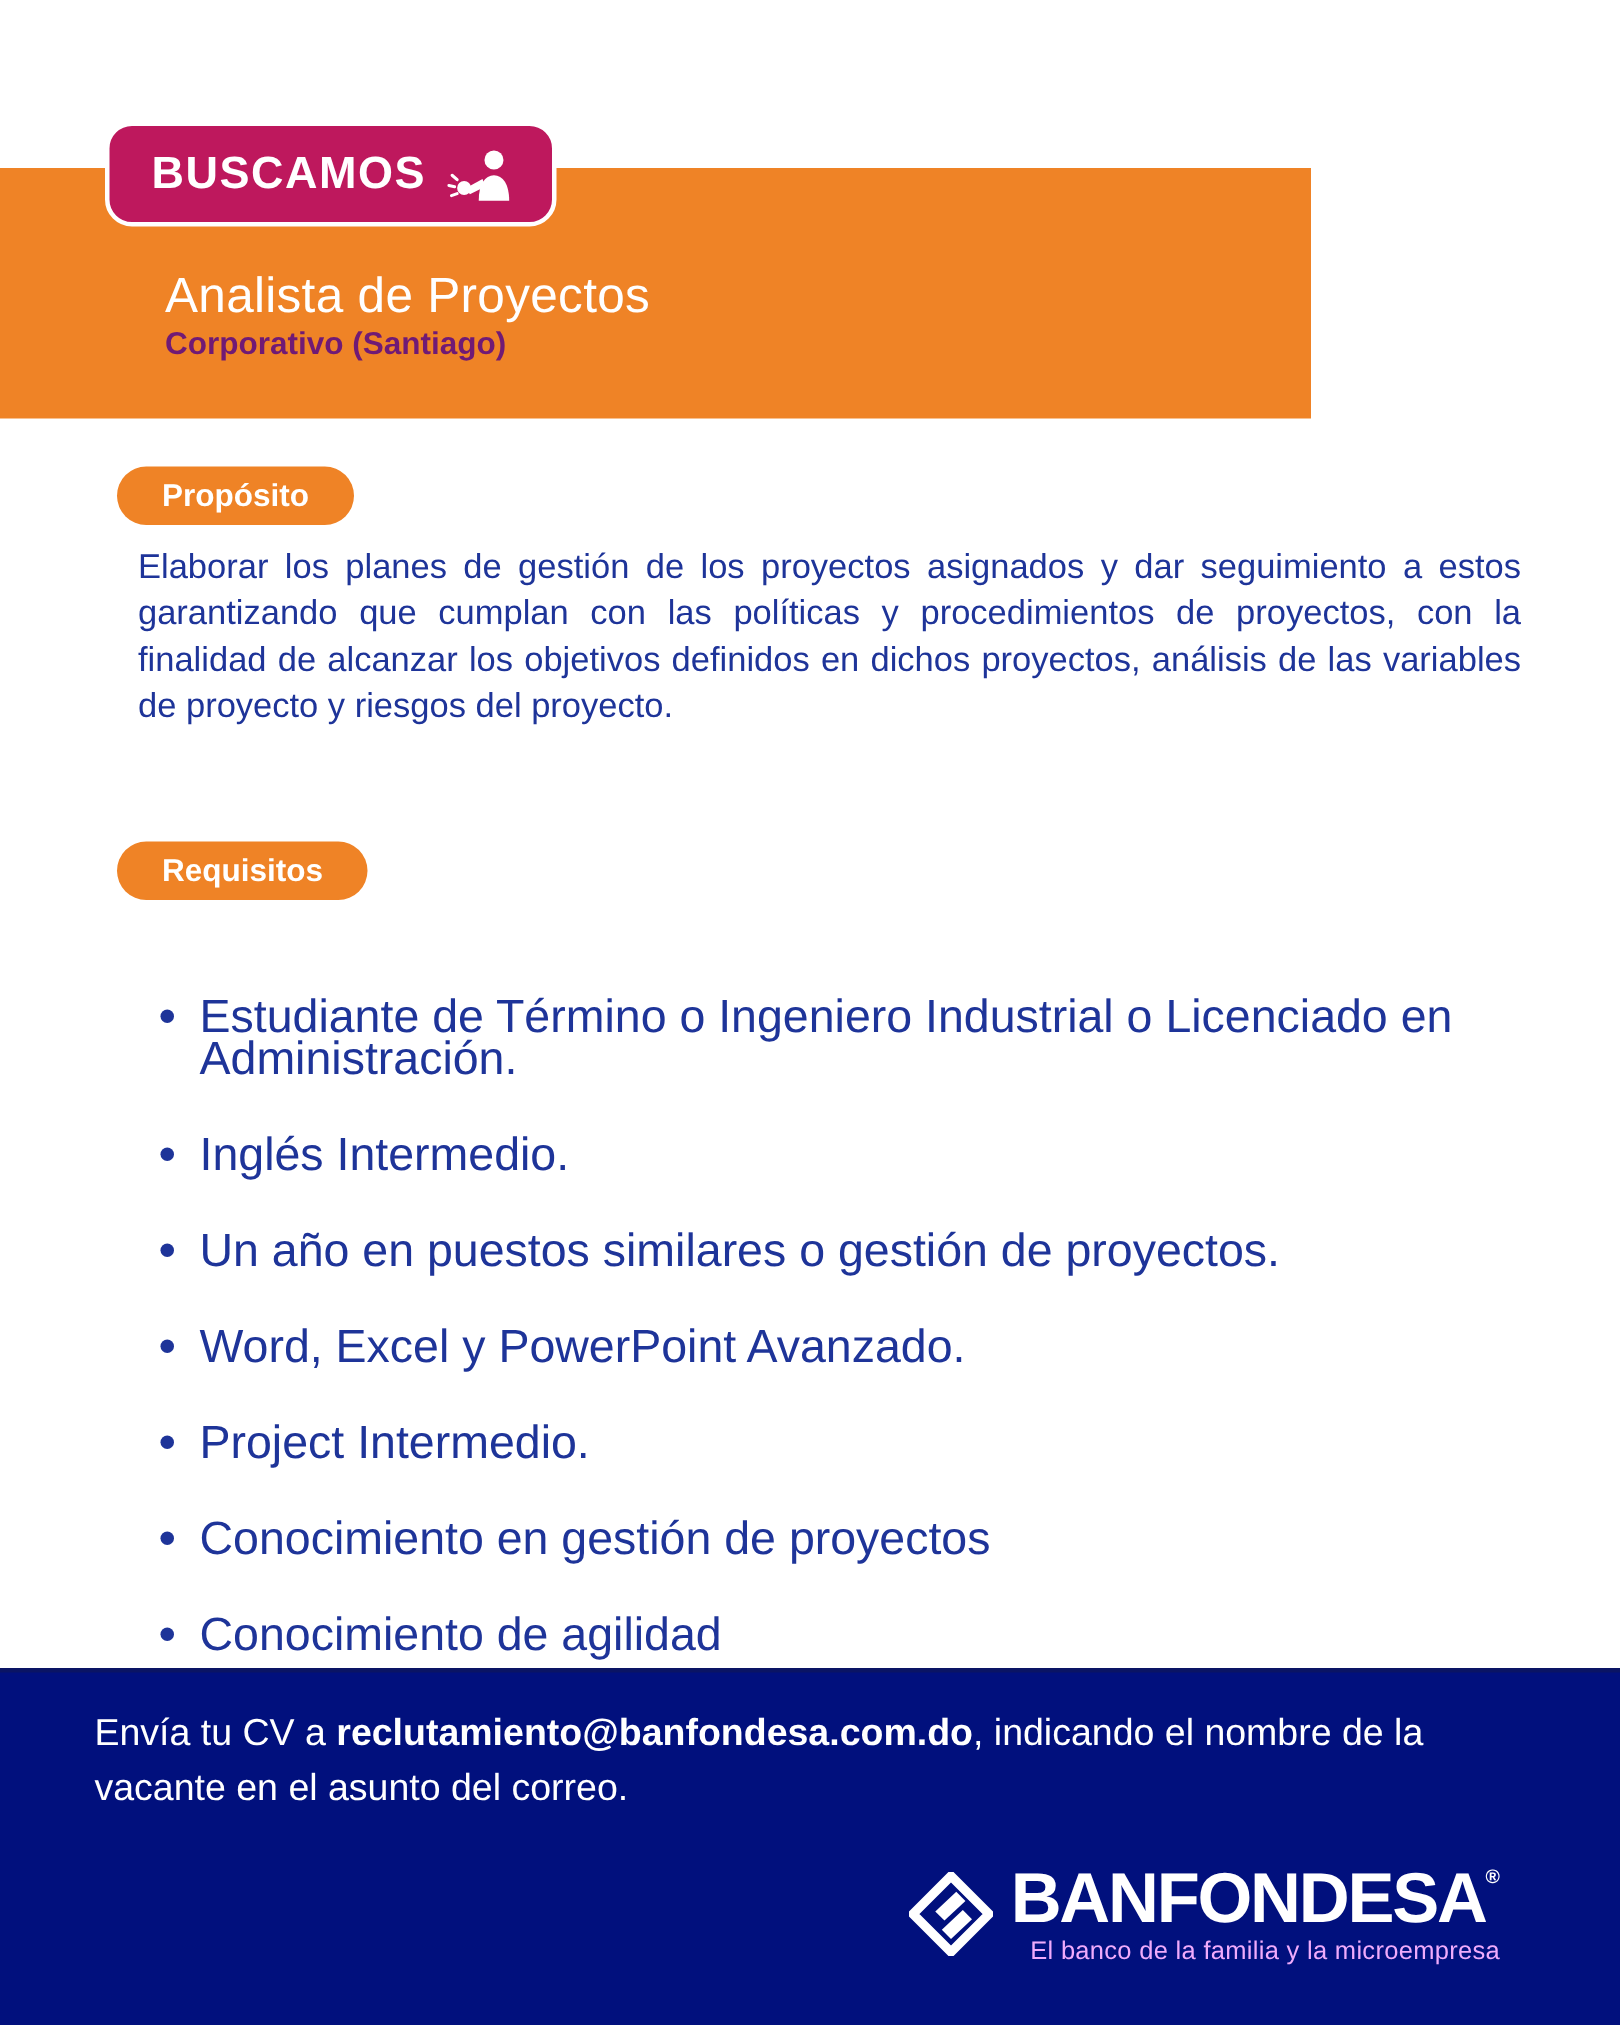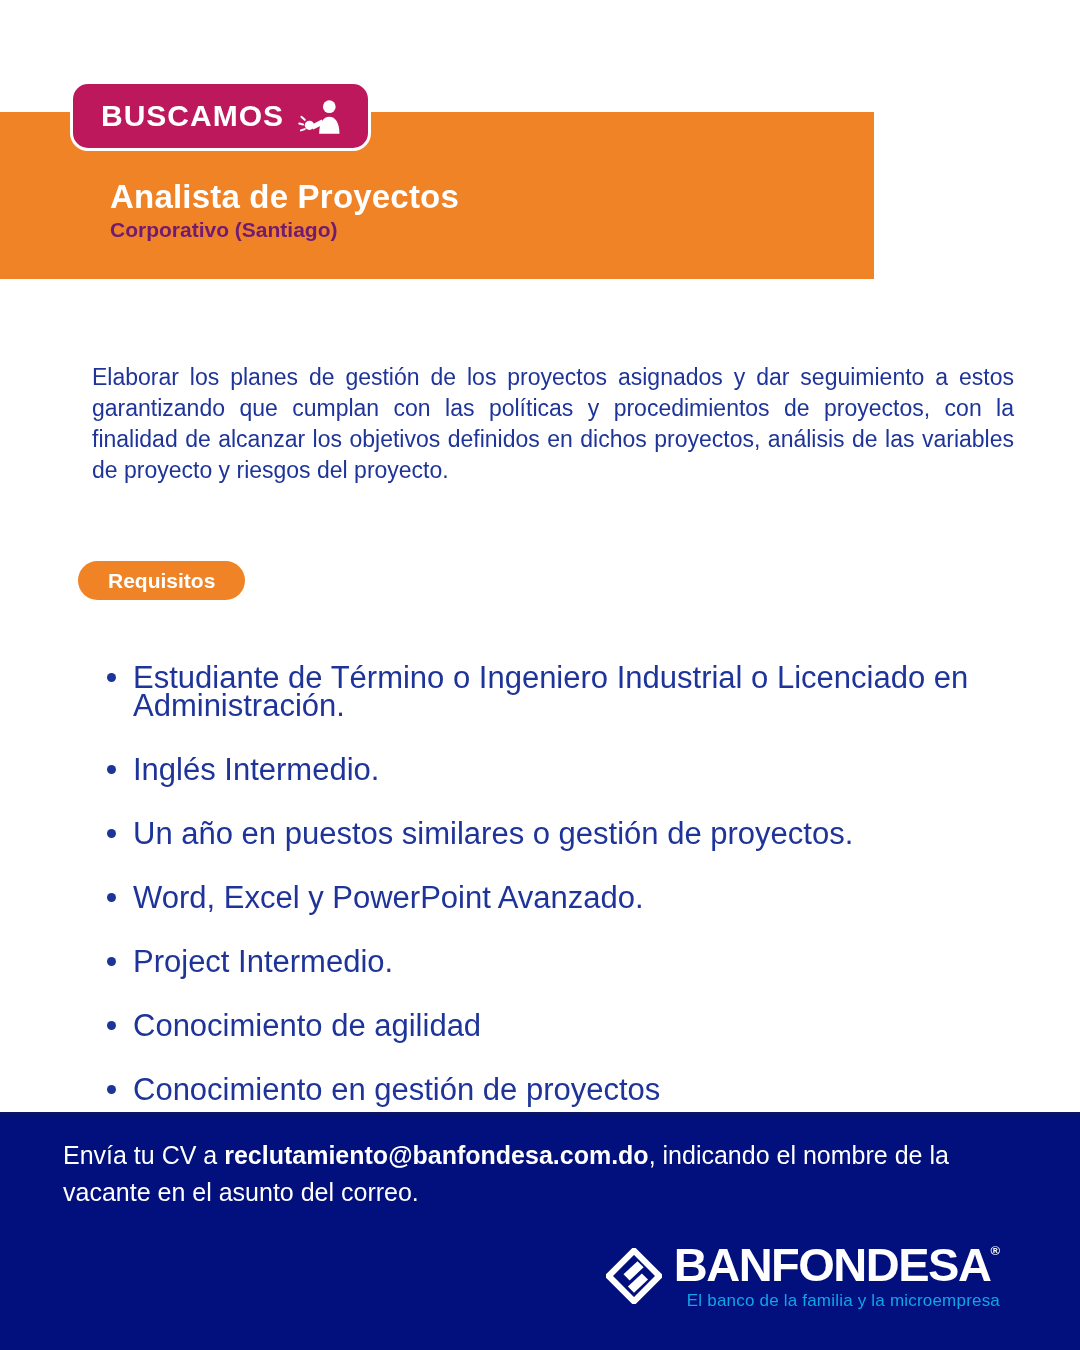--- a/index.html
+++ b/index.html
@@ -19,21 +19,21 @@
     position: absolute;
     left: 0; top: 112px;
     width: 874px; height: 167px;
     background: #ef8326;
   }
   .banner-title {
     position: absolute;
     left: 110px; top: 66px;
     color: #ffffff;
     font-size: 33px;
-    font-weight: bold;
+    font-weight: normal;
     letter-spacing: 0.2px;
   }
   .banner-subtitle {
     position: absolute;
     left: 110px; top: 106px;
     color: #701a75;
     font-size: 21px;
     font-weight: bold;
   }
   .badge {
@@ -146,21 +146,21 @@
     line-height: 1;
     white-space: nowrap;
   }
   .logo-wordmark sup {
     font-size: 13px;
     font-weight: bold;
     letter-spacing: 0;
     vertical-align: 26px;
   }
   .logo-tagline {
-    color: #0ea5e9;
+    color: #f0abfc;
     font-size: 17px;
     margin-top: 3px;
     letter-spacing: 0.2px;
     white-space: nowrap;
   }
 </style>
 </head>
 <body>
 
 <div class="page">
@@ -180,33 +180,36 @@
         <circle cx="13.5" cy="32" r="5.5"></circle>
         <g stroke="#ffffff" stroke-width="2.4" stroke-linecap="round" fill="none">
           <line x1="4" y1="22" x2="8" y2="25.5"></line>
           <line x1="1.5" y1="30" x2="6" y2="31"></line>
           <line x1="3.5" y1="38" x2="8" y2="36.5"></line>
         </g>
       </svg>
     </span>
   </div>
 
+  <div class="pill pill-purpose">
+    <span>Propósito</span>
+  </div>
   <p class="purpose-text">Elaborar los planes de gestión de los proyectos asignados y dar seguimiento a estos garantizando que cumplan con las políticas y procedimientos de proyectos, con la finalidad de alcanzar los objetivos definidos en dichos proyectos, análisis de las variables de proyecto y riesgos del proyecto.</p>
 
   <div class="pill pill-requisitos">
     <span>Requisitos</span>
   </div>
   <ul class="req-list">
     <li>Estudiante de Término o Ingeniero Industrial o Licenciado en Administración.</li>
     <li>Inglés Intermedio.</li>
     <li>Un año en puestos similares o gestión de proyectos.</li>
     <li>Word, Excel y PowerPoint Avanzado.</li>
     <li>Project Intermedio.</li>
+    <li>Conocimiento en gestión de proyectos</li>
     <li>Conocimiento de agilidad</li>
-    <li>Conocimiento en gestión de proyectos</li>
   </ul>
 
   <div class="footer">
     <p class="footer-cta"><span>Envía tu CV a </span><span class="email">reclutamiento@banfondesa.com.do</span><span>, indicando el nombre de la vacante en el asunto del correo.</span></p>
 
     <div class="logo">
       <span class="logo-mark">
         <svg width="56" height="56" viewBox="0 0 64 64" xmlns="http://www.w3.org/2000/svg">
           <path d="M32 3 L61 32 L32 61 L3 32 Z" fill="none" stroke="#ffffff" stroke-width="7"></path>
           <path d="M20 30 L36 15 L43 22 L27 37 Z" fill="#ffffff"></path>

